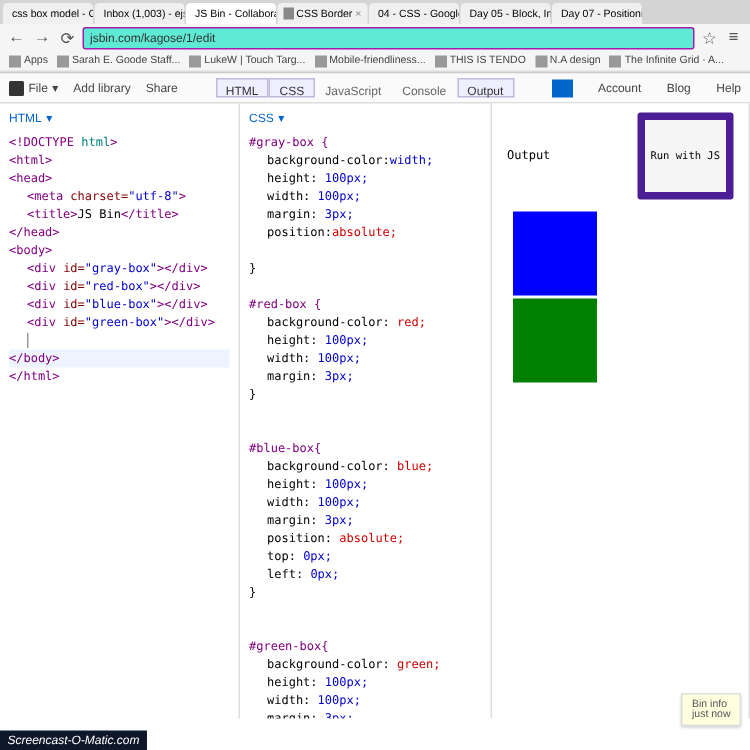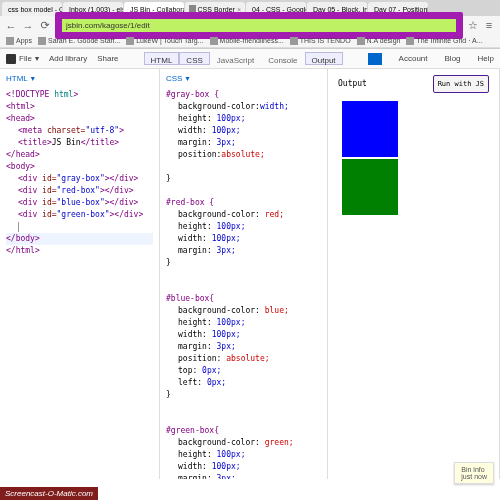--- a/index.html
+++ b/index.html
@@ -5,21 +5,21 @@
 *{box-sizing:border-box;margin:0;padding:0}
 body{font-family:Arial,sans-serif;font-size:9px;background:#fff;width:500px;height:500px;overflow:hidden;position:relative}
 .chrome-top{background:#e6e6e6;border-bottom:1px solid #ccc}
 .tabs{display:flex;gap:1px;padding:2px 2px 0 2px;background:#d4d4d4;height:16px;overflow:hidden}
 .tab{background:#f0f0f0;padding:2px 4px;font-size:7px;display:flex;align-items:center;gap:2px;border-radius:3px 3px 0 0;white-space:nowrap;overflow:hidden;max-width:60px}
 .tab.active{background:#fff}
 .favicon{width:8px;height:8px;background:#888;display:inline-block}
 .tab-close{font-size:7px;color:#888}
 .addr-bar{display:flex;align-items:center;gap:3px;padding:2px 4px;background:#f5f5f5;height:18px}
 .nav-btn{width:14px;height:14px;display:flex;align-items:center;justify-content:center;color:#555;font-size:11px}
-.url-field{flex:1;background:#bef264;border:7px solid #a21caf;padding:2px 4px;font-size:8px;color:#333;border-radius:2px}
+.url-field{flex:1;background:#5eead4;border:1px solid #a21caf;padding:2px 4px;font-size:8px;color:#333;border-radius:2px}
 .chrome-icons{display:flex;gap:2px}
 .bookmarks{display:flex;align-items:center;gap:6px;padding:2px 6px;background:#f5f5f5;font-size:7px;color:#444;height:14px;overflow:hidden;border-bottom:1px solid #ddd}
 .bm{display:flex;align-items:center;gap:2px;white-space:nowrap}
 .bm-icon{width:8px;height:8px;background:#999;display:inline-block}
 .jsbin-bar{display:flex;justify-content:space-between;padding:3px 6px;background:#fafafa;border-bottom:1px solid #ddd;height:20px}
 .jsbin-left{display:flex;align-items:center;gap:10px;font-size:8px;color:#444}
 .jsbin-file{display:flex;align-items:center;gap:3px}
 .jsbin-logo{width:10px;height:10px;background:#333;border-radius:1px}
 .panel-tabs{display:flex;gap:0;font-size:8px}
 .ptab{padding:3px 6px;color:#666;border:1px solid transparent}
@@ -27,34 +27,34 @@
 .jsbin-right{display:flex;align-items:center;gap:17px;font-size:8px;color:#444}
 .bin-icon{width:14px;height:12px;background:#06c}
 .editor{display:flex;height:410px}
 .pane{border-right:1px solid #ddd;padding:4px 6px;font-family:Consolas,monospace;font-size:8px;line-height:12px;overflow:hidden}
 .pane-h{color:#06c;font-size:8px;font-family:Arial;margin-bottom:4px;display:flex;align-items:center;gap:3px}
 .pane-html{width:160px}
 .pane-css{width:168px}
 .pane-out{flex:1;position:relative;background:#fff}
 .out-top{display:flex;justify-content:space-between;align-items:center;padding:2px 4px;font-size:8px}
 .out-btns{display:flex;gap:3px}
-.obtn{border:1px solid #4c1d95;padding:2px 4px;background:#f5f5f5;font-size:7px;border-radius:2px}
+.obtn{border:5px solid #4c1d95;padding:18px 4px;background:#f5f5f5;font-size:7px;border-radius:2px}
 .out-canvas{position:relative;margin:6px}
 .box{width:56px;height:56px;margin:2px}
 .tag{color:#800080}
 .tagname{color:#008080}
 .attr{color:#800000}
 .str{color:#0000cd}
 .sel{color:#800080}
 .prop{color:#000}
 .val{color:#0000cd}
 .kw{color:#cd0000}
 .indent{padding-left:12px}
 .bin-info{position:absolute;right:6px;bottom:16px;background:#ffffe0;border:1px solid #ddd;padding:3px 6px;font-size:7px;color:#555;box-shadow:0 1px 2px rgba(0,0,0,.2)}
-.watermark{position:absolute;left:0;bottom:0;background:#7f1d1d;color:#fff;font-size:8px;padding:2px 5px;font-style:italic}
+.watermark{position:absolute;left:0;bottom:0;background:#0f172a;color:#fff;font-size:8px;padding:2px 5px;font-style:italic}
 .caret{display:inline-block;width:1px;height:10px;background:#999;vertical-align:middle}
 .hl-line{background:#eef4ff;display:block;width:100%}
 </style>
 </head>
 <body>
 
 <div class="chrome-top">
   <div class="tabs">
     <div class="tab">
         <span class="favicon"></span>

